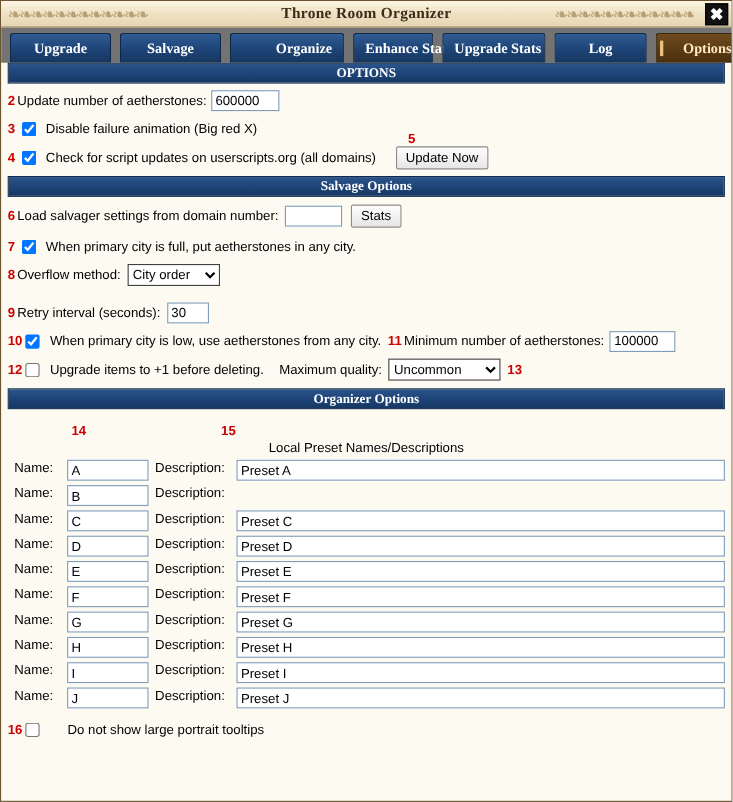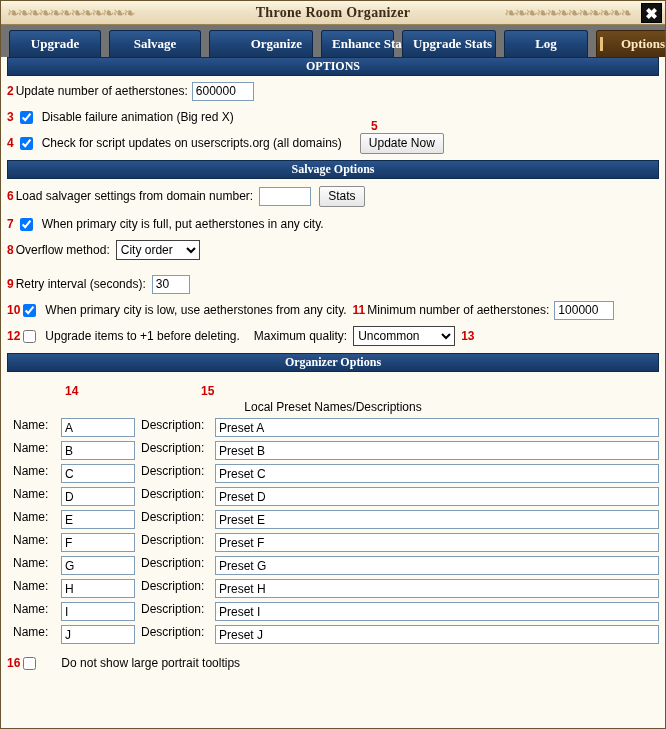--- a/index.html
+++ b/index.html
@@ -331,21 +331,20 @@
     <div class="preset-row">
       <span class="name-lbl">Name:</span>
       <input type="text" class="name-in" value="A" style="">
       <span class="desc-lbl">Description:</span>
       <input type="text" class="desc-in" value="Preset A" style="">
     </div>
     <div class="preset-row">
       <span class="name-lbl">Name:</span>
       <input type="text" class="name-in" value="B" style="">
       <span class="desc-lbl">Description:</span>
-      <input type="text" class="desc-in" value="Preset B" style="">
     </div>
     <div class="preset-row">
       <span class="name-lbl">Name:</span>
       <input type="text" class="name-in" value="C" style="">
       <span class="desc-lbl">Description:</span>
       <input type="text" class="desc-in" value="Preset C" style="">
     </div>
     <div class="preset-row">
       <span class="name-lbl">Name:</span>
       <input type="text" class="name-in" value="D" style="">

